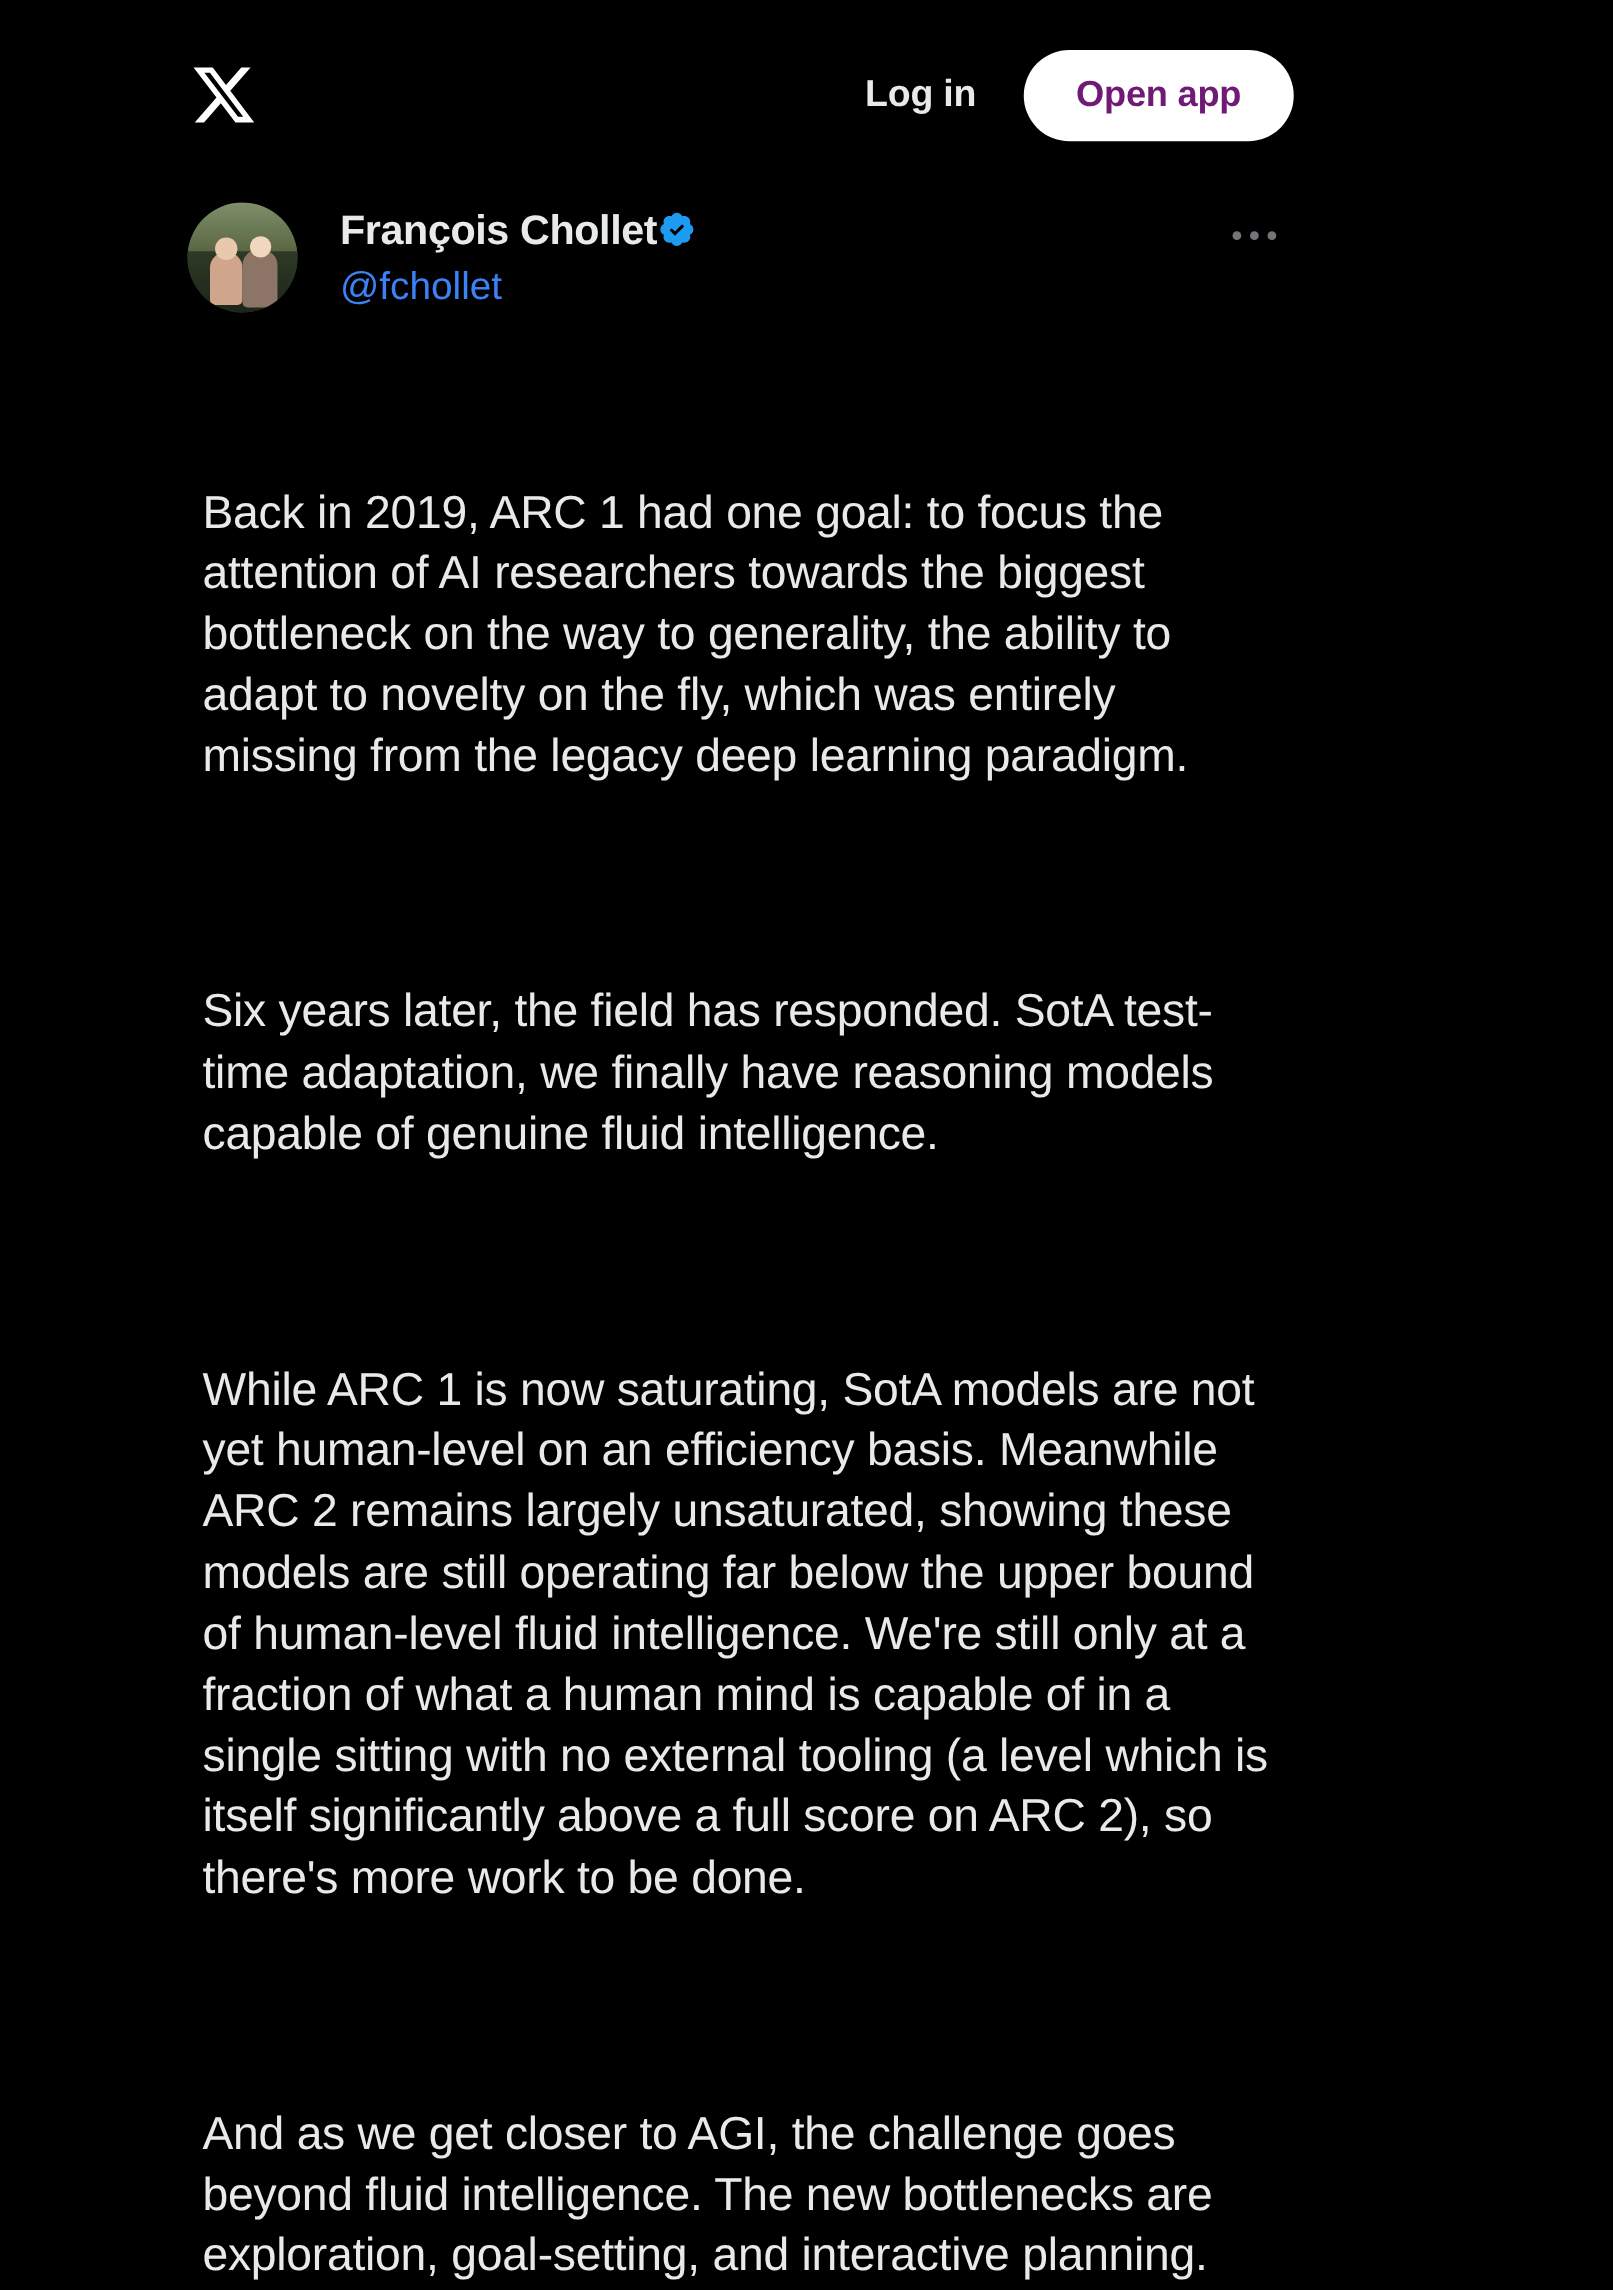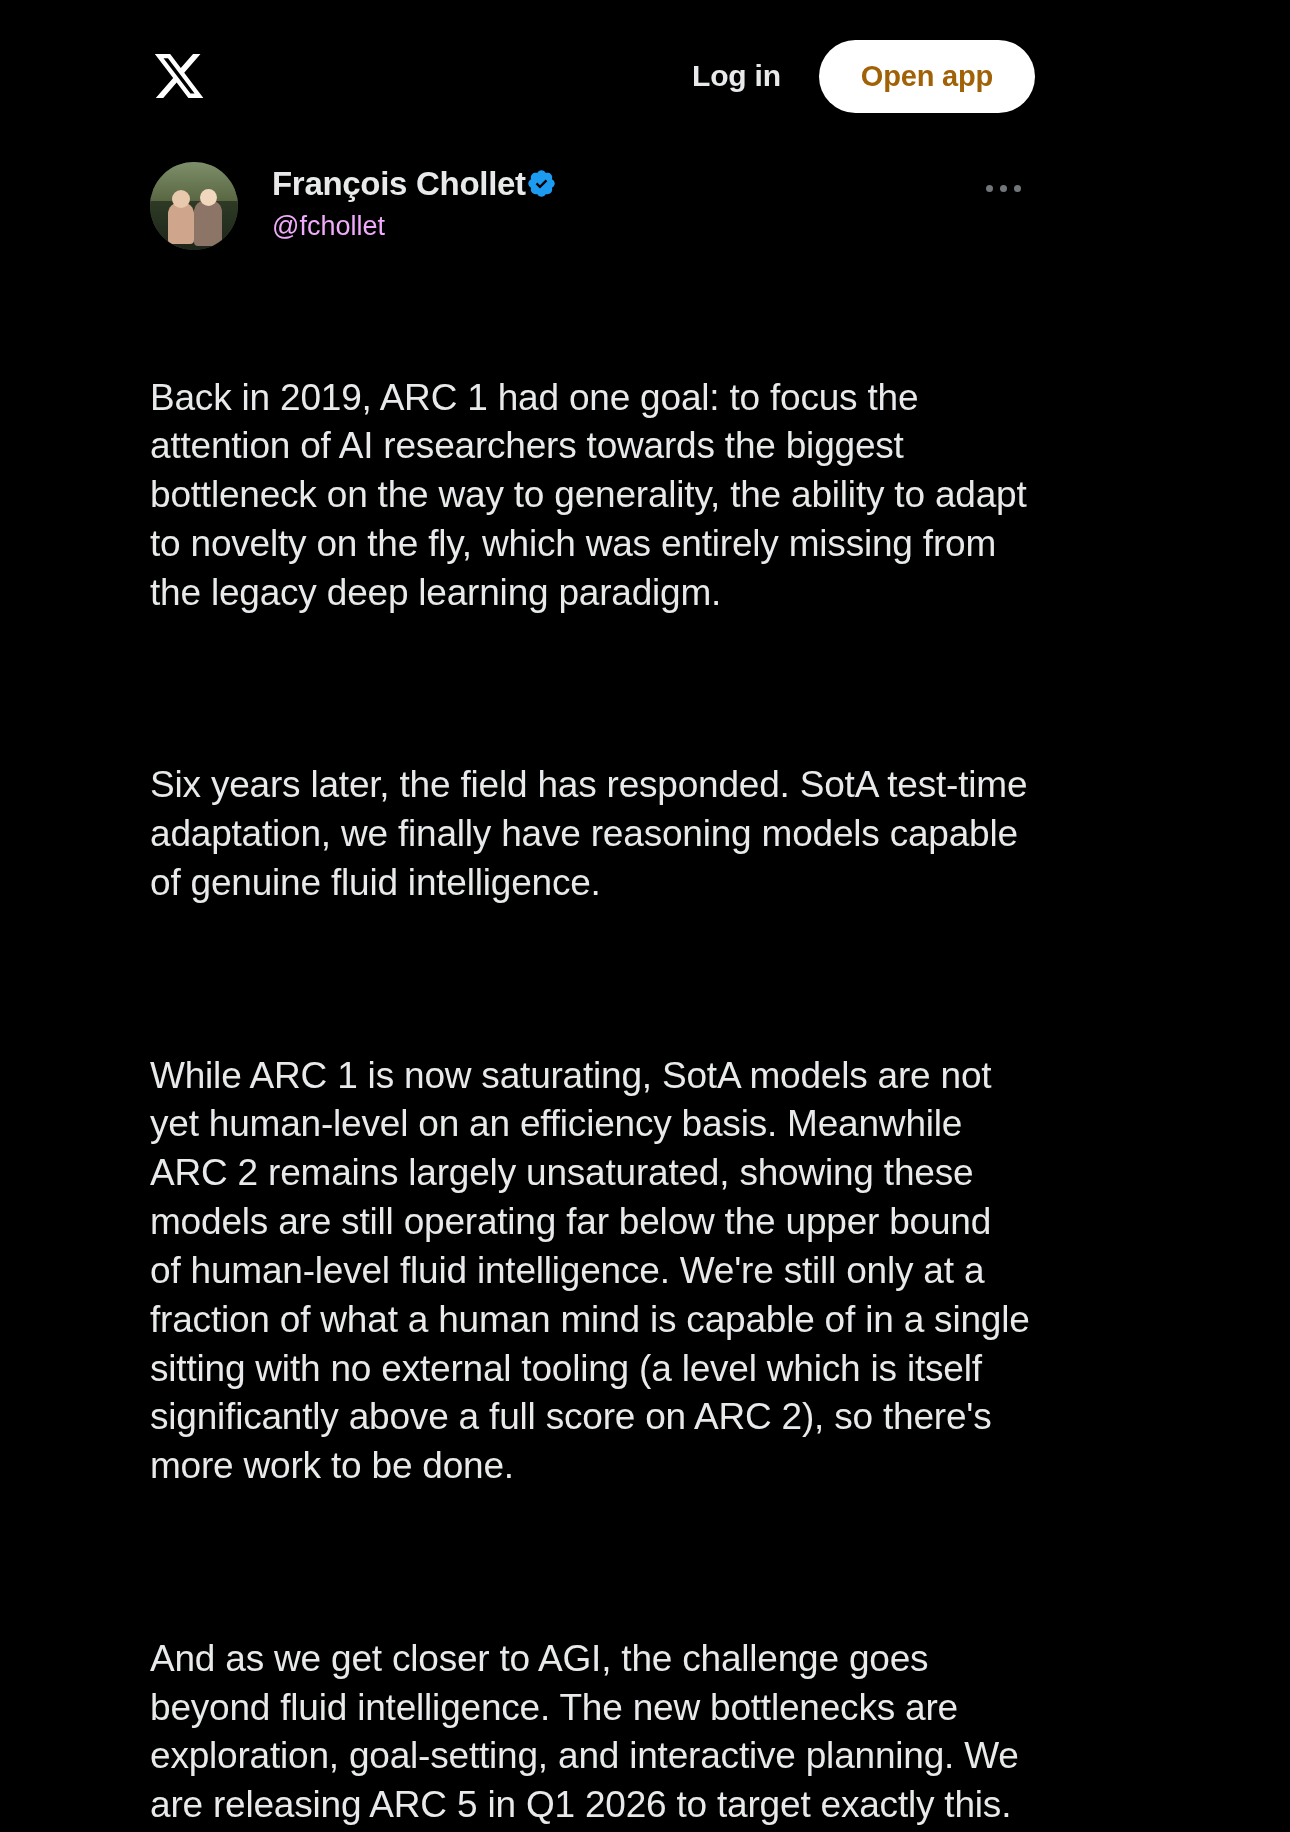--- a/index.html
+++ b/index.html
@@ -43,21 +43,21 @@
     font-size: 30px;
     font-weight: bold;
     letter-spacing: -0.2px;
     background: none;
     border: none;
     cursor: pointer;
     font-family: "Liberation Sans", sans-serif;
   }
   .open-app-btn {
     background: #ffffff;
-    color: #a16207;
+    color: #701a75;
     font-size: 29px;
     font-weight: bold;
     border: none;
     border-radius: 999px;
     padding: 20px 42px;
     cursor: pointer;
     font-family: "Liberation Sans", sans-serif;
     letter-spacing: -0.2px;
   }
 
@@ -119,22 +119,22 @@
     letter-spacing: -0.3px;
     line-height: 1.2;
   }
   .verified {
     width: 31px;
     height: 31px;
     flex: 0 0 31px;
     display: block;
   }
   .handle {
-    color: #f0abfc;
-    font-size: 27px;
+    color: #3b82f6;
+    font-size: 31px;
     line-height: 1.35;
     margin-top: 4px;
   }
   .more-btn {
     position: absolute;
     right: 0;
     top: 6px;
     width: 56px;
     height: 40px;
     display: flex;
@@ -152,21 +152,21 @@
 
   .tweet-body {
     margin-top: 26px;
     color: #e7e9ea;
     font-size: 37px;
     line-height: 1.32;
     letter-spacing: -0.2px;
     white-space: pre-wrap;
     word-wrap: break-word;
   }
-  .tweet-body p { margin: 0; }
+  .tweet-body p { margin: 12px; }
   .tweet-body p + p { margin-top: 46px; }
 </style>
 </head>
 <body>
 
 <div class="page">
 
   <div class="topbar">
     <a class="x-logo-link" href="#">
       <svg class="x-logo" viewBox="0 0 24 24">

